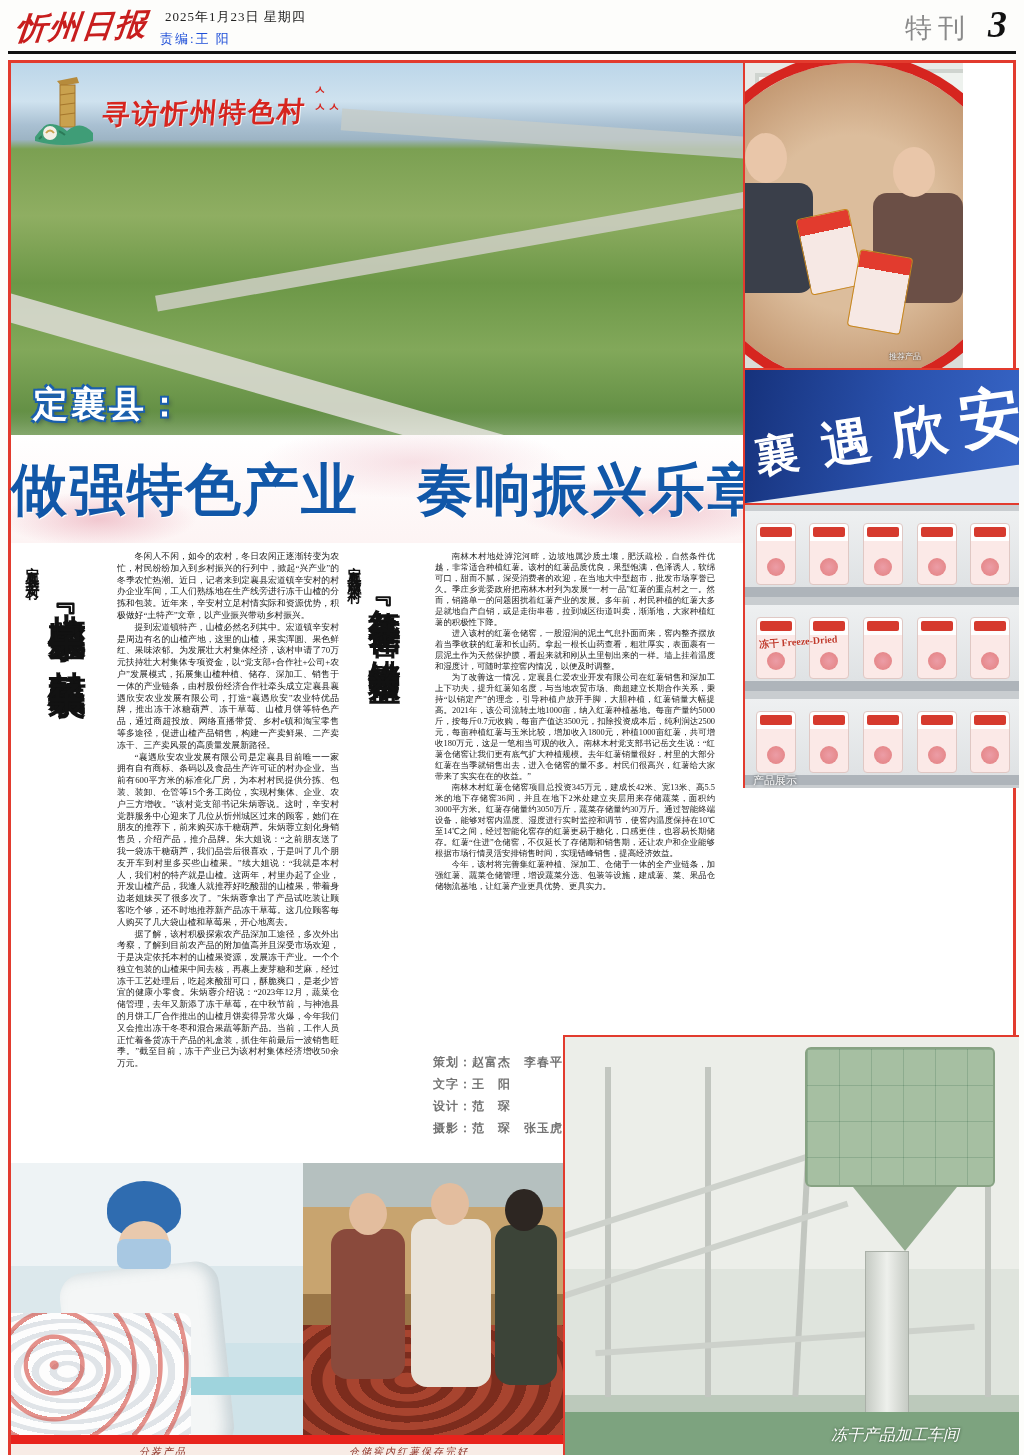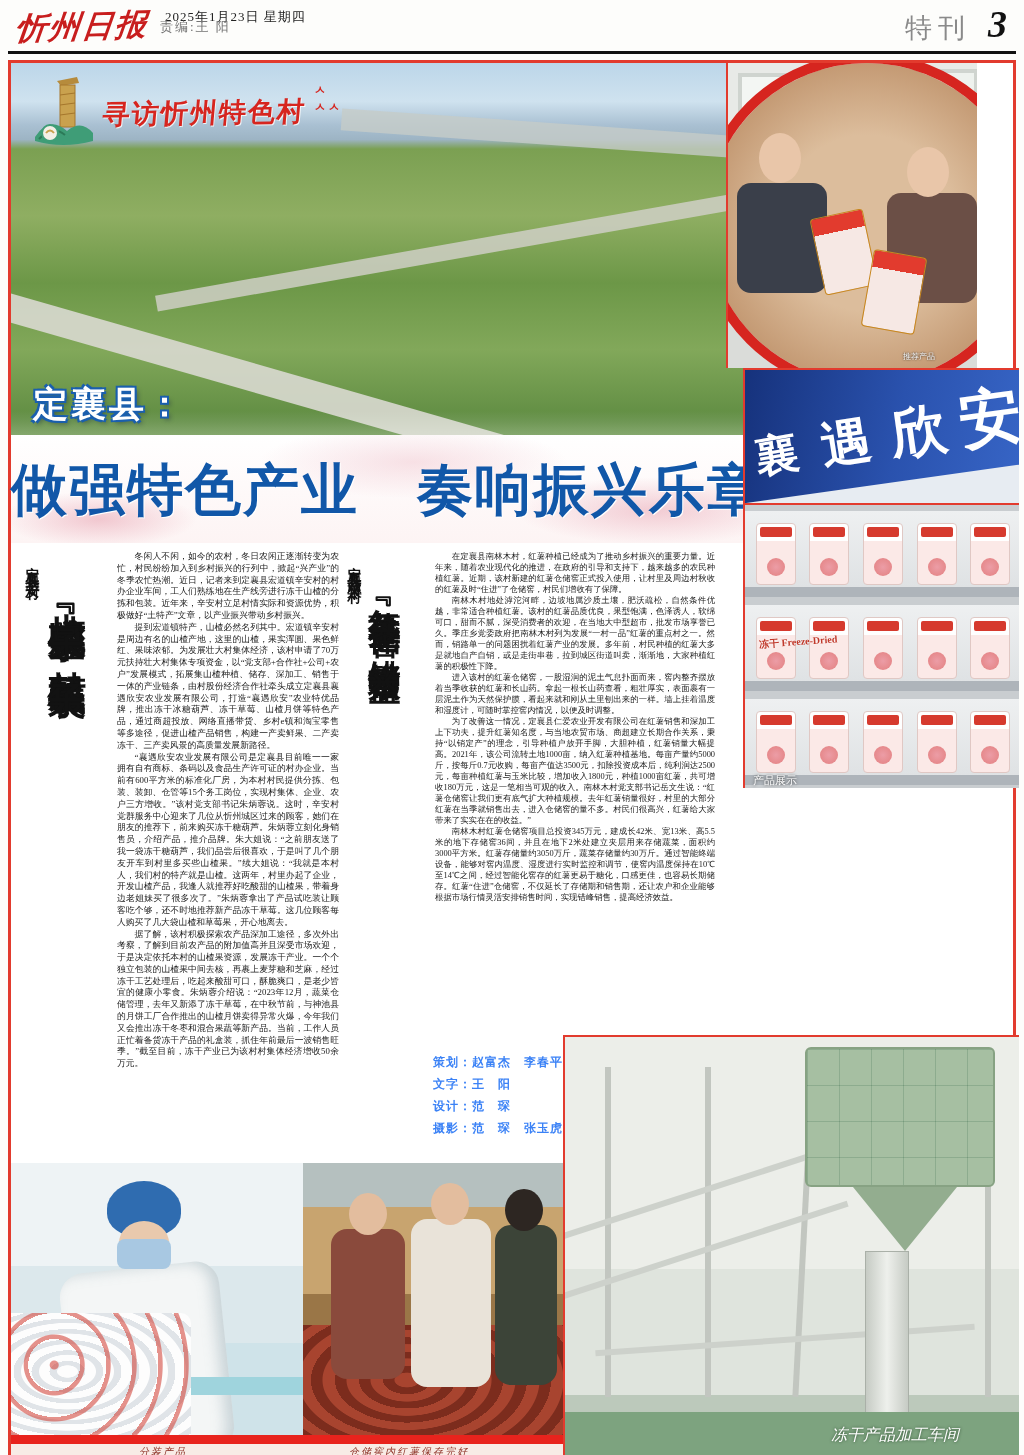--- a/index.html
+++ b/index.html
@@ -4,21 +4,21 @@
 <style>
   * { margin:0; padding:0; box-sizing:border-box; }
   html,body { width:1024px; height:1455px; }
   body { background:#fdfdfb; font-family:"Liberation Serif", serif; position:relative; overflow:hidden; }
 
   
   .masthead { position:absolute; left:0; top:0; width:1024px; height:53px; }
   .paper-logo { position:absolute; left:16px; top:6px; font-size:31px; font-weight:bold; font-style:italic;
     color:#c81e1e; letter-spacing:2px; transform:skewX(-8deg) rotate(-2deg); font-family:"Liberation Serif", serif; }
   .mast-date { position:absolute; left:136px; top:8px; font-size:13px; color:#222; letter-spacing:1px;padding-left:29px; }
-  .mast-editor { position:absolute; left:160px; top:18px; font-size:13px; color:#737373; letter-spacing:2px; }
+  .mast-editor { position:absolute; left:160px; top:30px; font-size:13px; color:#1d4ed8; letter-spacing:2px; }
   .mast-section { position:absolute; left:905px; top:10px; font-size:27px; color:#8a8a8a; letter-spacing:6px; font-family:"Liberation Sans", sans-serif; }
   .mast-pageno { position:absolute; left:988px; top:2px; font-size:38px; font-weight:bold; font-style:italic; color:#111; }
   .mast-rule { position:absolute; left:8px; top:51px; width:1008px; height:3px; background:#111; }
 
   
   .frame { position:absolute; left:8px; top:60px; width:1008px; height:1395px;
     border:3px solid #e23b2e; background:#fff; }
 
   
   .photo-aerial { position:absolute; left:0; top:0; width:732px; height:478px; overflow:hidden;
@@ -45,21 +45,21 @@
 
   .lead-band { position:absolute; left:0; top:372px; width:732px; height:108px;
     background:
       radial-gradient(140px 40px at 12% 78%, rgba(231,160,175,.55), transparent 70%),
       radial-gradient(220px 52px at 55% 25%, rgba(238,190,200,.45), transparent 70%),
       radial-gradient(200px 48px at 88% 70%, rgba(231,160,175,.5), transparent 70%),
       linear-gradient(#ffffff, #fdf4f4); }
   .lead-headline { position:absolute; left:0; top:390px; width:732px; text-align:center;
     font-family:"Liberation Sans", sans-serif; font-size:56px; font-weight:900; color:#1157a8;
     letter-spacing:2px; text-shadow:1px 1px 0 #fff; white-space:nowrap; }
-  .photo-visitors { position:absolute; left:715px; top:0; width:251px; height:305px; overflow:hidden;
+  .photo-visitors { position:absolute; left:732px; top:0; width:220px; height:305px; overflow:hidden;
     background:linear-gradient(180deg, #e8eae7 0 30%, #dadcd9 30% 100%); border-left:2px solid #e23b2e; }
   .v-window { position:absolute; left:10px; top:10px; width:110px; height:90px; background:#f3f6f3; border:4px solid #cfd4cf; }
   .v-window2 { position:absolute; left:130px; top:6px; width:120px; height:80px; background:#eef2ee; border:4px solid #cfd4cf; }
   .v-ring { position:absolute; right:-60px; top:-10px; width:340px; height:340px; border-radius:50%;
     border:10px solid #d6251f; }
   .v-circle { position:absolute; right:-50px; top:0; width:320px; height:320px; border-radius:50%; overflow:hidden;
     background:radial-gradient(closest-side, #dcbd9c 0 55%, #c49a74 100%); }
   .v-face { position:absolute; width:42px; height:50px; border-radius:50%; background:#e9c6a9; }
   .v-jacket { position:absolute; width:90px; height:110px; border-radius:14px; background:#3a3f4a; }
   .v-bag { position:absolute; width:54px; height:78px; background:linear-gradient(#e23b2e 0 22%, #f6e8e4 22% 100%);
@@ -127,21 +127,21 @@
   .k2 { left:334px; top:492px; height:240px; }
   .art-headline { position:absolute; font-family:"Liberation Sans", sans-serif; font-weight:900; color:#121212; }
   .h1 { left:30px; top:520px; height:610px; font-size:38px; letter-spacing:2px; }
   .h2 { left:352px; top:520px; height:478px; font-size:32px; letter-spacing:2px; }
 
   .body-col { position:absolute; color:#1a1a1a; text-align:justify; overflow:hidden; }
   .body-col p { text-indent:2em; }
   .b1 { left:106px; top:488px; width:222px; height:630px; font-size:8.8px; line-height:11.8px; }
   .b2 { left:424px; top:488px; width:280px; height:482px; font-size:8.4px; line-height:11px; }
 
-  .credits { position:absolute; left:422px; top:988px; font-size:12px; font-weight:bold; color:#3b82f6;
+  .credits { position:absolute; left:422px; top:988px; font-size:12px; font-weight:bold; color:#737373;
     line-height:22px; letter-spacing:1px; }
 
   
   .photo-packing { position:absolute; left:0; top:1100px; width:292px; height:272px; overflow:hidden;
     background:linear-gradient(180deg, #eef3f5 0 38%, #dce8ec 38% 66%, #cfe3e9 66% 100%); }
   .pk-cap { position:absolute; left:96px; top:18px; width:74px; height:56px; border-radius:50% 50% 42% 42%; background:#2f6cb0; }
   .pk-face { position:absolute; left:108px; top:58px; width:50px; height:44px; border-radius:50%; background:#e9c9ad; }
   .pk-mask { position:absolute; left:106px; top:76px; width:54px; height:30px; border-radius:8px; background:#a8c8e2; }
   .pk-gown { position:absolute; left:56px; top:104px; width:160px; height:190px; border-radius:24px;
     background:#f4f6f6; transform:rotate(-6deg); box-shadow:inset -8px 0 14px rgba(120,150,160,.35); }
@@ -282,25 +282,25 @@
   <div class="body-col b1">
     <p>冬闲人不闲，如今的农村，冬日农闲正逐渐转变为农忙，村民纷纷加入到乡村振兴的行列中，掀起“兴产业”的冬季农忙热潮。近日，记者来到定襄县宏道镇辛安村的村办企业车间，工人们熟练地在生产线旁进行冻干山楂的分拣和包装。近年来，辛安村立足村情实际和资源优势，积极做好“土特产”文章，以产业振兴带动乡村振兴。</p>
     <p>提到宏道镇特产，山楂必然名列其中。宏道镇辛安村是周边有名的山楂产地，这里的山楂，果实浑圆、果色鲜红、果味浓郁。为发展壮大村集体经济，该村申请了70万元扶持壮大村集体专项资金，以“党支部+合作社+公司+农户”发展模式，拓展集山楂种植、储存、深加工、销售于一体的产业链条，由村股份经济合作社牵头成立定襄县襄遇欣安农业发展有限公司，打造“襄遇欣安”农业特优品牌，推出冻干冰糖葫芦、冻干草莓、山楂月饼等特色产品，通过商超投放、网络直播带货、乡村e镇和淘宝零售等多途径，促进山楂产品销售，构建一产卖鲜果、二产卖冻干、三产卖风景的高质量发展新路径。</p>
     <p>“襄遇欣安农业发展有限公司是定襄县目前唯一一家拥有自有商标、条码以及食品生产许可证的村办企业。当前有600平方米的标准化厂房，为本村村民提供分拣、包装、装卸、仓管等15个务工岗位，实现村集体、企业、农户三方增收。”该村党支部书记朱炳蓉说。这时，辛安村党群服务中心迎来了几位从忻州城区过来的顾客，她们在朋友的推荐下，前来购买冻干糖葫芦。朱炳蓉立刻化身销售员，介绍产品，推介品牌。朱大姐说：“之前朋友送了我一袋冻干糖葫芦，我们品尝后很喜欢，于是叫了几个朋友开车到村里多买些山楂果。”续大姐说：“我就是本村人，我们村的特产就是山楂。这两年，村里办起了企业，开发山楂产品，我逢人就推荐好吃酸甜的山楂果，带着身边老姐妹买了很多次了。”朱炳蓉拿出了产品试吃装让顾客吃个够，还不时地推荐新产品冻干草莓。这几位顾客每人购买了几大袋山楂和草莓果，开心地离去。</p>
     <p>据了解，该村积极探索农产品深加工途径，多次外出考察，了解到目前农产品的附加值高并且深受市场欢迎，于是决定依托本村的山楂果资源，发展冻干产业。一个个独立包装的山楂果中间去核，再裹上麦芽糖和芝麻，经过冻干工艺处理后，吃起来酸甜可口，酥脆爽口，是老少皆宜的健康小零食。朱炳蓉介绍说：“2023年12月，蔬菜仓储管理，去年又新添了冻干草莓，在中秋节前，与神池县的月饼工厂合作推出的山楂月饼卖得异常火爆，今年我们又会推出冻干冬枣和混合果蔬等新产品。当前，工作人员正忙着备货冻干产品的礼盒装，抓住年前最后一波销售旺季。”截至目前，冻干产业已为该村村集体经济增收50余万元。</p>
   </div>
 
   <div class="art-kicker vtext k2">定襄县南林木村：</div>
   <div class="art-headline vtext h2">红薯『住进』仓储窖　错峰销售增效益</div>
   <div class="body-col b2">
-    <p>在定襄县南林木村，红薯种植已经成为了推动乡村振兴的重要力量。近年来，随着农业现代化的推进，在政府的引导和支持下，越来越多的农民种植红薯。近期，该村新建的红薯仓储窖正式投入使用，让村里及周边村秋收的红薯及时“住进”了仓储窖，村民们增收有了保障。</p>
     <p>南林木村地处滹沱河畔，边坡地属沙质土壤，肥沃疏松，自然条件优越，非常适合种植红薯。该村的红薯品质优良，果型饱满，色泽诱人，软绵可口，甜而不腻，深受消费者的欢迎，在当地大中型超市，批发市场享誉已久。季庄乡党委政府把南林木村列为发展“一村一品”红薯的重点村之一。然而，销路单一的问题困扰着红薯产业的发展。多年前，村民种植的红薯大多是就地自产自销，或是走街串巷，拉到城区街道叫卖，渐渐地，大家种植红薯的积极性下降。</p>
     <p>进入该村的红薯仓储窖，一股湿润的泥土气息扑面而来，窖内整齐摆放着当季收获的红薯和长山药。拿起一根长山药查看，粗壮厚实，表面裹有一层泥土作为天然保护膜，看起来就和刚从土里刨出来的一样。墙上挂着温度和湿度计，可随时掌控窖内情况，以便及时调整。</p>
     <p>为了改善这一情况，定襄县仁爱农业开发有限公司在红薯销售和深加工上下功夫，提升红薯知名度，与当地农贸市场、商超建立长期合作关系，秉持“以销定产”的理念，引导种植户放开手脚，大胆种植，红薯销量大幅提高。2021年，该公司流转土地1000亩，纳入红薯种植基地。每亩产量约5000斤，按每斤0.7元收购，每亩产值达3500元，扣除投资成本后，纯利润达2500元，每亩种植红薯与玉米比较，增加收入1800元，种植1000亩红薯，共可增收180万元，这是一笔相当可观的收入。南林木村党支部书记岳文生说：“红薯仓储窖让我们更有底气扩大种植规模。去年红薯销量很好，村里的大部分红薯在当季就销售出去，进入仓储窖的量不多。村民们很高兴，红薯给大家带来了实实在在的收益。”</p>
     <p>南林木村红薯仓储窖项目总投资345万元，建成长42米、宽13米、高5.5米的地下存储窖36间，并且在地下2米处建立夹层用来存储蔬菜，面积约3000平方米。红薯存储量约3050万斤，蔬菜存储量约30万斤。通过智能终端设备，能够对窖内温度、湿度进行实时监控和调节，使窖内温度保持在10℃至14℃之间，经过智能化窖存的红薯更易于糖化，口感更佳，也容易长期储存。红薯“住进”仓储窖，不仅延长了存储期和销售期，还让农户和企业能够根据市场行情灵活安排销售时间，实现错峰销售，提高经济效益。</p>
+    <p>今年，该村将完善集红薯种植、深加工、仓储于一体的全产业链条，加强红薯、蔬菜仓储管理，增设蔬菜分选、包装等设施，建成薯、菜、果品仓储物流基地，让红薯产业更具优势、更具实力。</p>
   </div>
 
   <div class="credits">
     <div>策划：赵富杰　李春平</div>
     <div>文字：王　阳</div>
     <div>设计：范　琛</div>
     <div>摄影：范　琛　张玉虎</div>
   </div>
 
   <div class="photo-packing">

